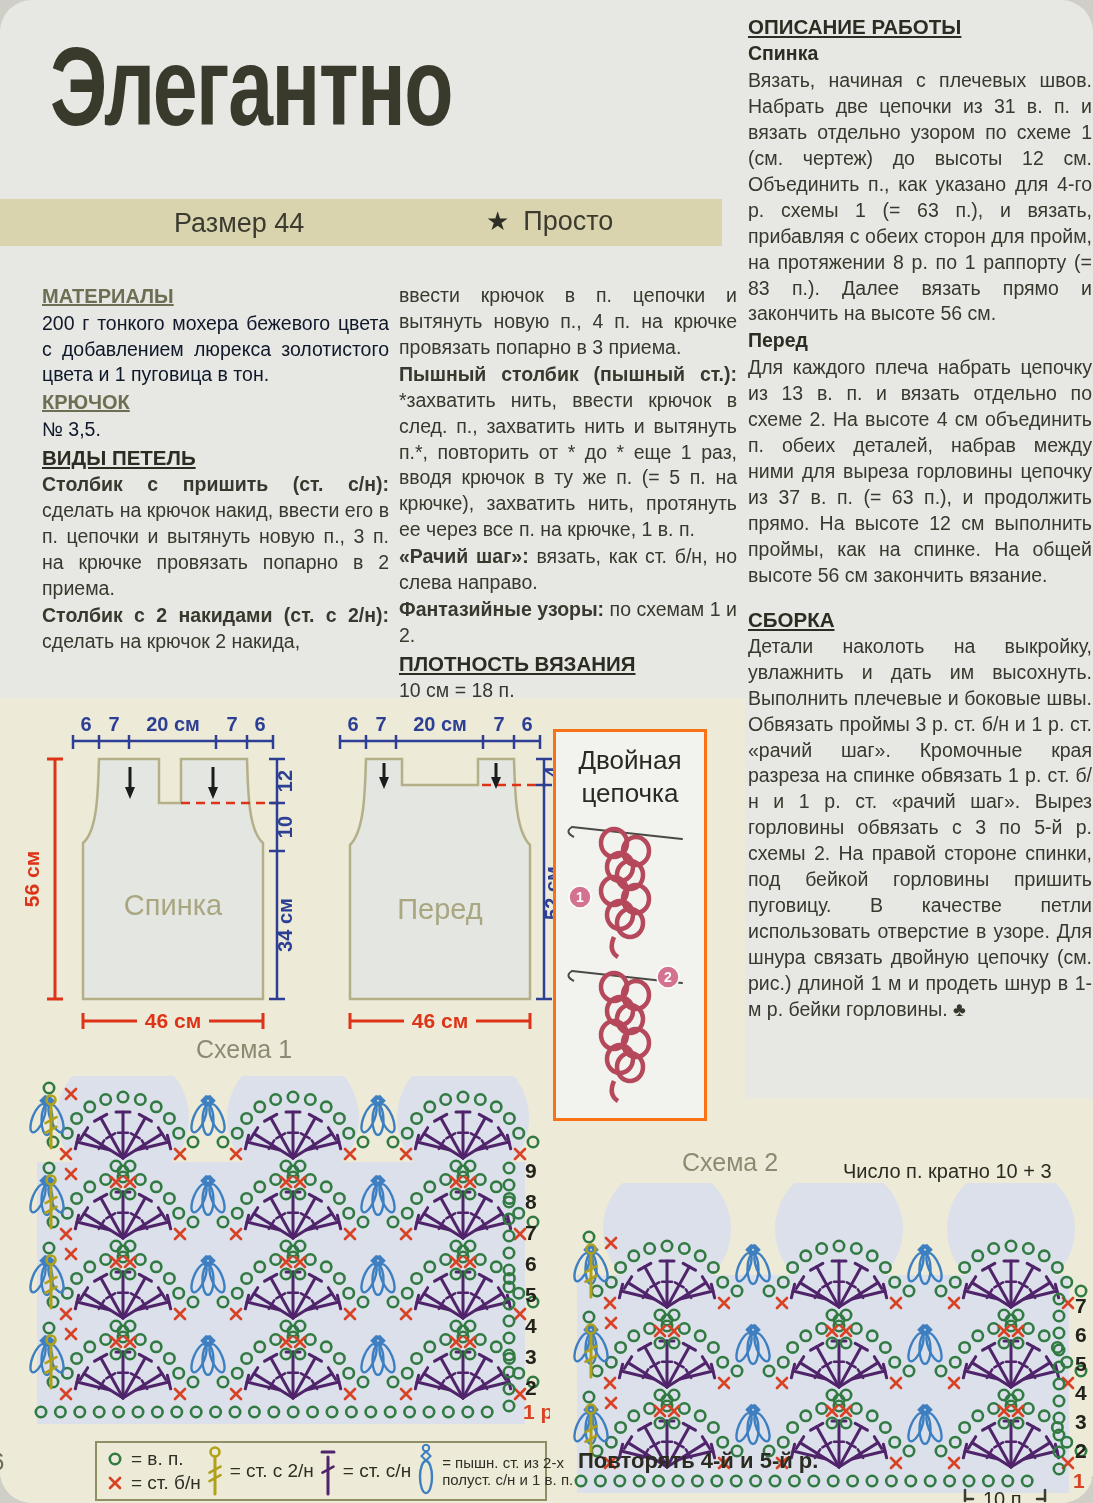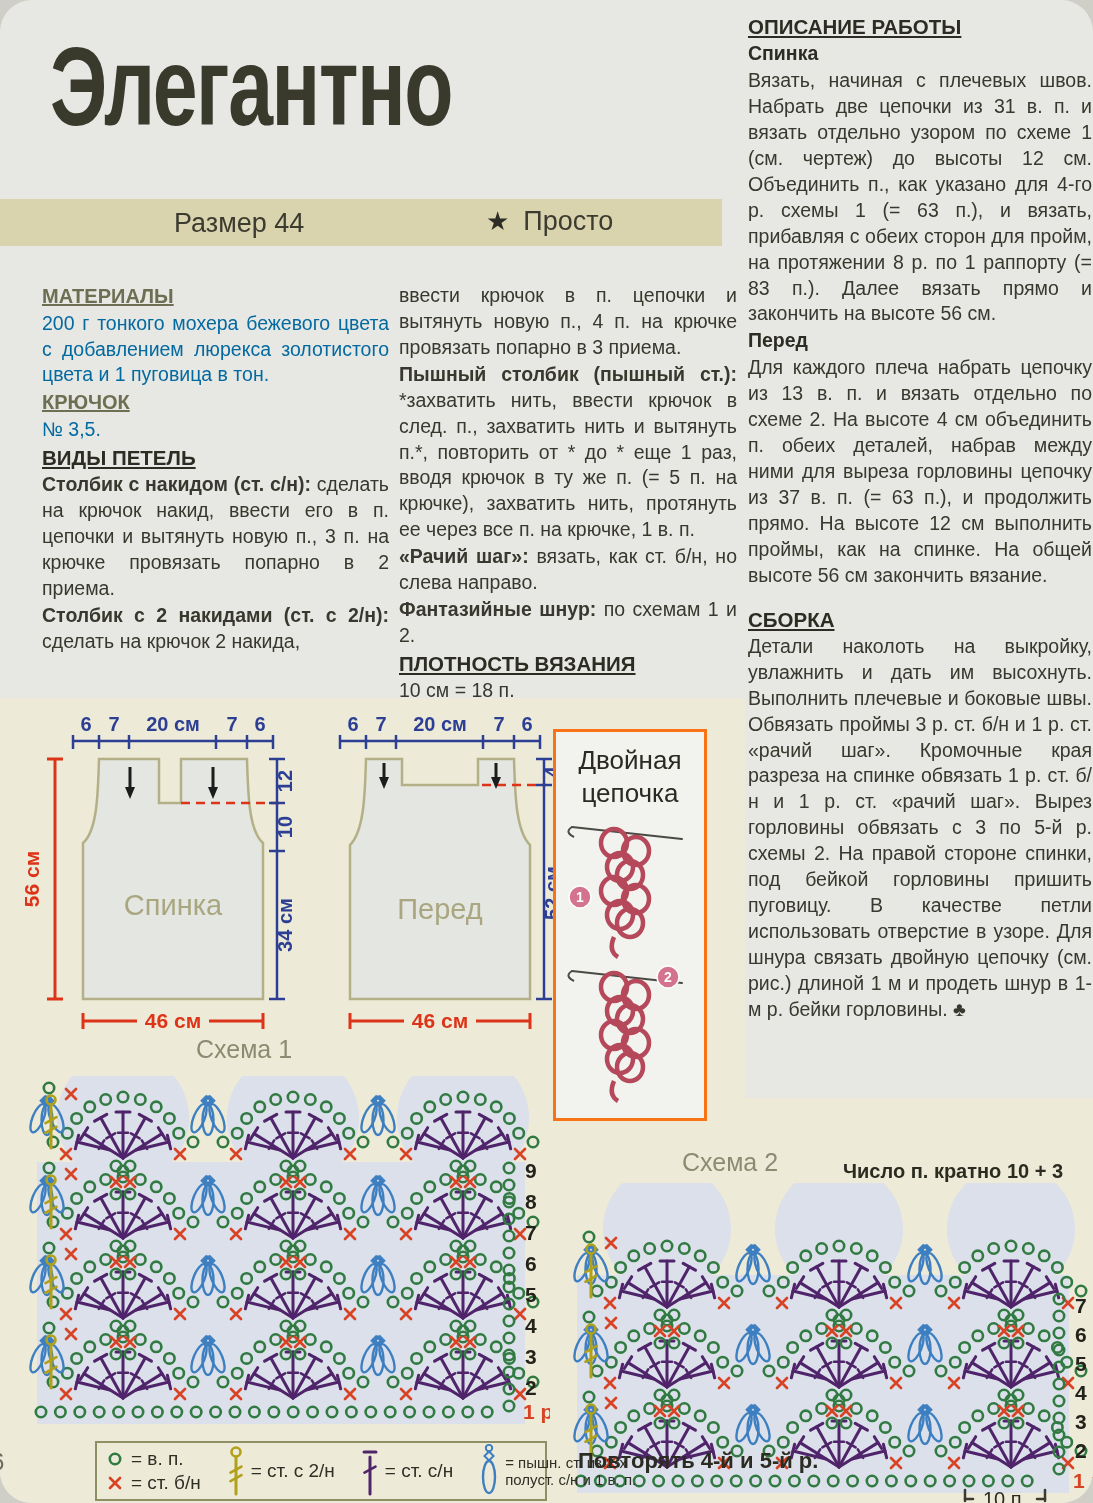--- a/index.html
+++ b/index.html
@@ -10,28 +10,28 @@
          letter-spacing:-2px;transform:scaleX(.72);transform-origin:left top;white-space:nowrap;}
   .band{position:absolute;left:0;top:199px;width:722px;height:47px;background:#d9d3ae;}
   .band-size{position:absolute;left:148px;top:208px;font-size:27px;color:#3b3b30;margin-left:26px;}
   .band-diff{position:absolute;left:486px;top:206px;font-size:27px;color:#3b3b30;display:flex;align-items:center;gap:14px;}
   .star{font-size:26px;color:#2e2e26;}
   .col{position:absolute;font-size:19.5px;line-height:1.33;text-align:justify;}
   .col p{margin:0 0 1px 0;}
   .h-olive{color:#6e6e52;font-weight:bold;text-decoration:underline;font-size:20px;margin:0;}
   .h-dark{color:#2c2c23;font-weight:bold;text-decoration:underline;font-size:20.5px;margin:0;}
   .sub{font-weight:bold;color:#2c2c23;margin:0;}
-  .olivetext{color:#0369a1;}
+  .olivetext{color:#0f172a;}
   .lead{font-weight:bold;}
   .gap{height:16px;}
   .schemetitle{position:absolute;font-size:25px;color:#8d8a72;}
-  .notetext{position:absolute;font-size:20px;font-weight:bold;color:#2b2b22;}
+  .notetext{position:absolute;font-size:20px;font-weight:normal;color:#2b2b22;}
   .repeattext{position:absolute;font-size:22px;color:#2b2b22;}
   .legendbox{position:absolute;left:95px;top:1441px;width:452px;height:60px;border:2px solid #8f8f66;
-             display:flex;align-items:center;gap:26px;padding:0 8px;box-sizing:border-box;font-size:19px;color:#2f2f26;}
+             display:flex;align-items:center;gap:5px;padding:0 8px;box-sizing:border-box;font-size:19px;color:#2f2f26;}
   .lg-col{display:flex;flex-direction:column;gap:2px;}
   .lg-item{display:flex;align-items:center;gap:6px;white-space:nowrap;}
   .lg-two{font-size:15px;line-height:1.15;}
   .dchain-box{position:absolute;left:553px;top:729px;width:154px;height:392px;background:#f2f2ee;
               border:3px solid #f97316;box-sizing:border-box;text-align:center;}
   .dchain-title{font-size:26px;color:#2a2a22;line-height:1.25;margin-top:12px;}
   .pagenum{position:absolute;left:-9px;top:1448px;font-size:24px;color:#6b6b60;}
   svg{display:block;}
   svg text{font-family:"Liberation Sans",sans-serif;}
 </style>
@@ -51,29 +51,29 @@
     <span class="star">★</span>
     <span>Просто</span>
   </div>
 
   <div class="col" style="left:42px;top:283px;width:347px;">
     <p class="h-olive">МАТЕРИАЛЫ</p>
     <p class="olivetext">200 г тонкого мохера бежевого цвета с добавлением люрекса золотистого цвета и 1 пуговица в тон.</p>
     <p class="h-olive">КРЮЧОК</p>
     <p class="olivetext">№ 3,5.</p>
     <p class="h-dark">ВИДЫ ПЕТЕЛЬ</p>
-    <p><span class="lead">Столбик с накидом (ст. с/н):</span><span> сделать на крючок накид, ввести его в п. цепочки и вытянуть новую п., 3 п. на крючке провязать попарно в 2 приема.</span></p>
+    <p><span class="lead">Столбик с пришить (ст. с/н):</span><span> сделать на крючок накид, ввести его в п. цепочки и вытянуть новую п., 3 п. на крючке провязать попарно в 2 приема.</span></p>
     <p><span class="lead">Столбик с 2 накидами (ст. с 2/н):</span><span> сделать на крючок 2 накида,</span></p>
   </div>
 
   <div class="col" style="left:399px;top:283px;width:338px;">
     <p>ввести крючок в п. цепочки и вытянуть новую п., 4 п. на крючке провязать попарно в 3 приема.</p>
     <p><span class="lead">Пышный столбик (пышный ст.):</span><span> *захватить нить, ввести крючок в след. п., захватить нить и вытянуть п.*, повторить от * до * еще 1 раз, вводя крючок в ту же п. (= 5 п. на крючке), захватить нить, протянуть ее через все п. на крючке, 1 в. п.</span></p>
     <p><span class="lead">«Рачий шаг»:</span><span> вязать, как ст. б/н, но слева направо.</span></p>
-    <p><span class="lead">Фантазийные шнур:</span><span> по схемам 1 и 2.</span></p>
+    <p><span class="lead">Фантазийные узоры:</span><span> по схемам 1 и 2.</span></p>
     <p class="h-dark">ПЛОТНОСТЬ ВЯЗАНИЯ</p>
     <p>10 см = 18 п.</p>
   </div>
 
   <div class="col" style="left:748px;top:13px;width:344px;">
     <p class="h-dark">ОПИСАНИЕ РАБОТЫ</p>
     <p class="sub">Спинка</p>
     <p>Вязать, начиная с плечевых швов. Набрать две цепочки из 31 в. п. и вязать отдельно узором по схеме 1 (см. чертеж) до высоты 12 см. Объединить п., как указано для 4-го р. схемы 1 (= 63 п.), и вязать, прибавляя с обеих сторон для пройм, на протяжении 8 р. по 1 раппорту (= 83 п.). Далее вязать прямо и закончить на высоте 56 см.</p>
     <p class="sub">Перед</p>
     <p>Для каждого плеча набрать цепочку из 13 в. п. и вязать отдельно по схеме 2. На высоте 4 см объединить п. обеих деталей, набрав между ними для выреза горловины цепочку из 37 в. п. (= 63 п.), и продолжить прямо. На высоте 12 см выполнить проймы, как на спинке. На общей высоте 56 см закончить вязание.</p>

